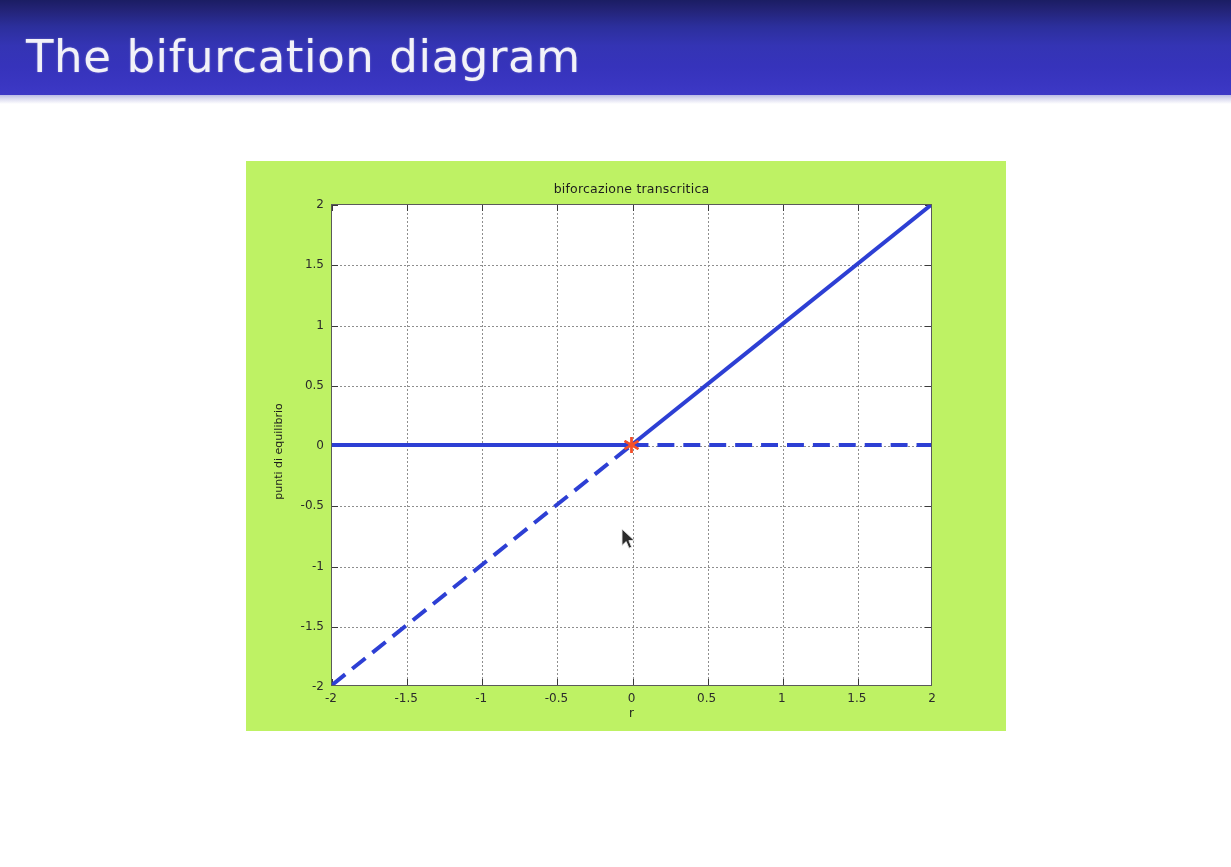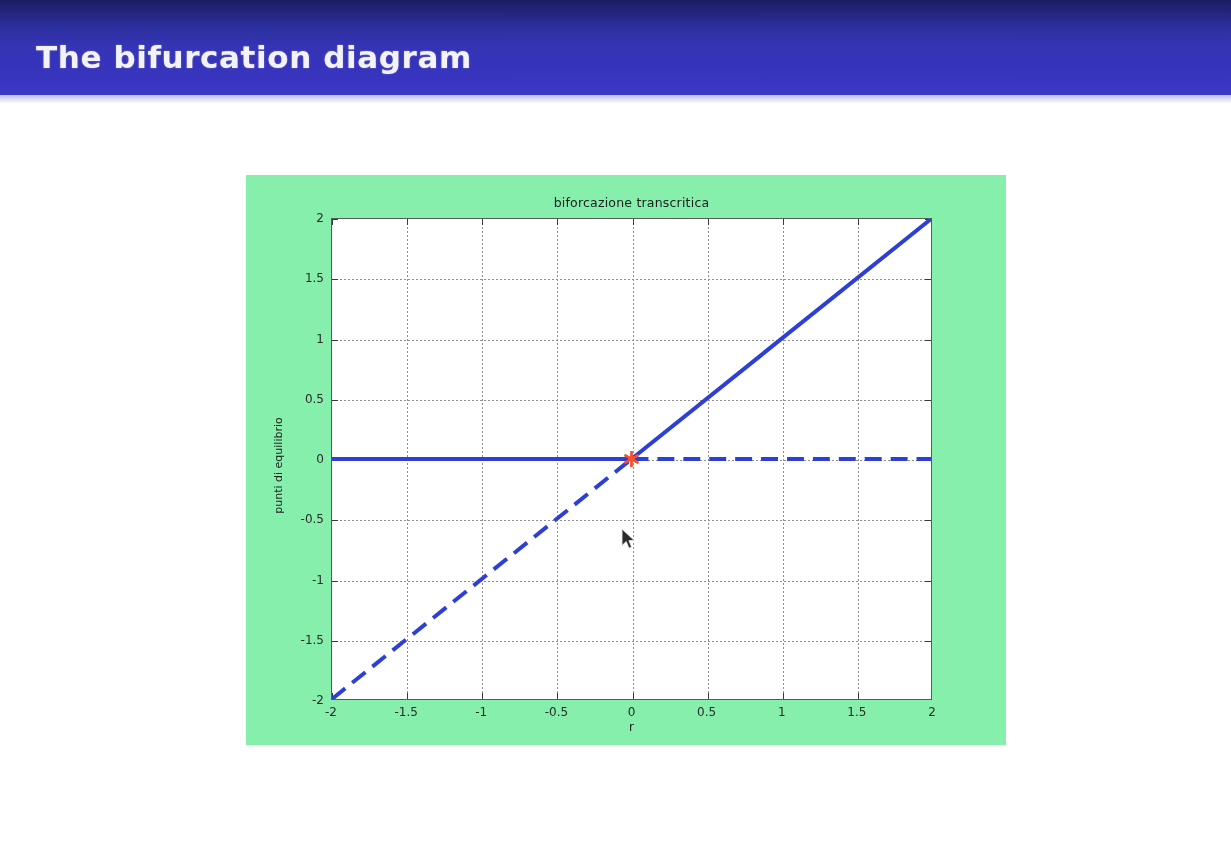--- a/index.html
+++ b/index.html
@@ -37,40 +37,40 @@
     width: 1231px;
     height: 9px;
     background: linear-gradient(to bottom,
                 #b9bbe4 0%,
                 #d6d7ee 35%,
                 #ececf7 70%,
                 #ffffff 100%);
   }
   #slide-title {
     position: absolute;
-    left: 36px;
+    left: 26px;
     top: 33px;
-    font-size: 31px;
+    font-size: 45px;
     line-height: 48px;
     letter-spacing: 0.6px;
     color: #f2f2f8;
     font-family: "DejaVu Sans", sans-serif;
-    font-weight: 700;
+    font-weight: 400;
     white-space: nowrap;
     text-shadow: 0 0 2px rgba(255,255,255,0.35);
   }
 
   
   #figure {
     position: absolute;
     left: 246px;
-    top: 175px;
+    top: 161px;
     width: 760px;
     height: 570px;
-    background: #86efac;
+    background: #bef264;
   }
 
   
   #plot-box {
     position: absolute;
     left: 85px;      
     top: 43px;       
     width: 601px;    
     height: 482px;   
     box-sizing: border-box;

